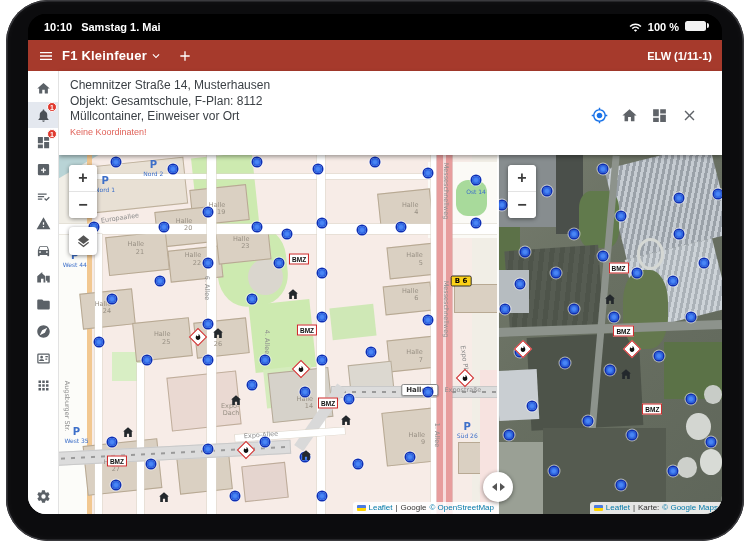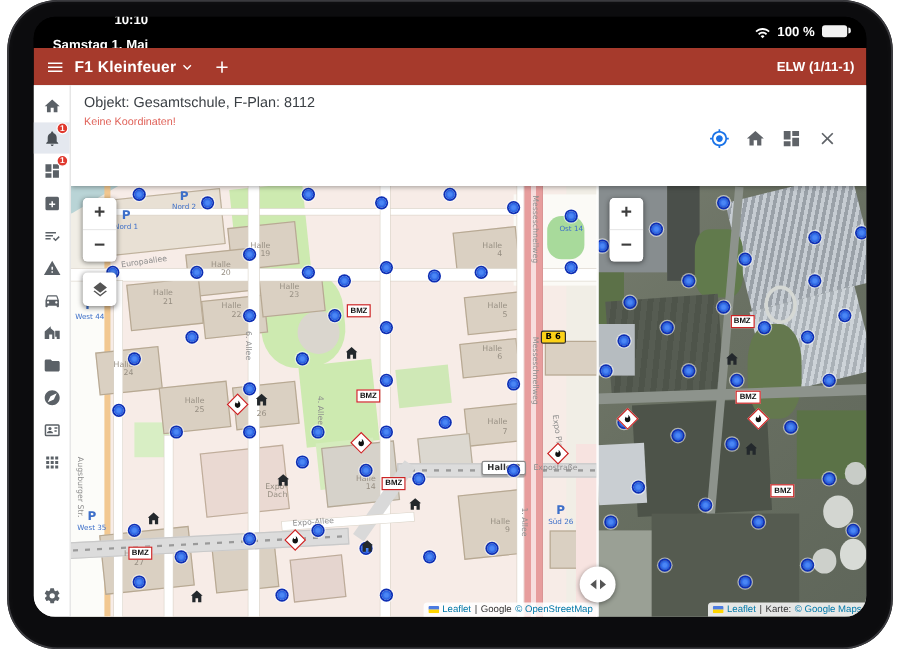--- a/index.html
+++ b/index.html
@@ -5,21 +5,21 @@
   html,body{margin:0;padding:0;background:#fff;font-family:"Liberation Sans",sans-serif;}
   .stage{position:relative;width:750px;height:541px;overflow:hidden;background:#fff;}
   
   .tablet{position:absolute;left:6px;top:0;width:738px;height:541px;border-radius:42px;
     background:#0c0c0e;box-shadow:inset 0 0 0 1.5px #3a3a3e, inset 0 0 8px rgba(255,255,255,.06);}
   .screen{position:absolute;left:22px;top:14px;width:694px;height:500px;border-radius:18px;
     overflow:hidden;background:#000;display:flex;flex-direction:column;}
   
   .statusbar{height:26px;background:#000;color:#fff;display:flex;align-items:center;
     padding:0 16px;font-size:11px;font-weight:700;flex:none;}
-  .sb-left{display:flex;gap:9px;align-items:flex-end;flex-direction:column;}
+  .sb-left{display:flex;gap:9px;align-items:flex-end;}
   .sb-right{margin-left:auto;display:flex;gap:6px;font-weight:600;}
   .batt{width:21px;height:10px;border-radius:2.5px;background:#f2f2f2;position:relative;}
   .batt::after{content:'';position:absolute;right:-3px;top:2.5px;width:2px;height:5px;background:#f2f2f2;border-radius:0 2px 2px 0;}
   
   .appbar{height:31px;color:#fff;display:flex;align-items:center;padding:0 10px;gap:8px;flex:none;}
   .appbar .ttl{font-size:13px;font-weight:700;letter-spacing:.2px;}
   .icon-btn{display:flex;align-items:center;justify-content:center;cursor:pointer;}
   .unit{margin-left:auto;font-size:11px;font-weight:700;}
   
   .body{flex:1;display:flex;background:#e9e9e9;min-height:0;}
@@ -247,21 +247,23 @@
           <div class="sb-footer icon-btn" id="gear-slot">
               <svg viewBox="0 0 24 24" width="15" height="15" fill="currentColor">
                 <path d="M19.4 13a7.8 7.8 0 0 0 .1-1 7.8 7.8 0 0 0-.1-1l2.1-1.7a.5.5 0 0 0 .1-.6l-2-3.5a.5.5 0 0 0-.6-.2l-2.5 1a7.7 7.7 0 0 0-1.7-1l-.4-2.6a.5.5 0 0 0-.5-.4h-4a.5.5 0 0 0-.5.4l-.4 2.6a7.7 7.7 0 0 0-1.7 1l-2.5-1a.5.5 0 0 0-.6.2l-2 3.5a.5.5 0 0 0 .1.6L4.5 11a7.8 7.8 0 0 0-.1 1 7.8 7.8 0 0 0 .1 1l-2.1 1.7a.5.5 0 0 0-.1.6l2 3.5a.5.5 0 0 0 .6.2l2.5-1a7.7 7.7 0 0 0 1.7 1l.4 2.6a.5.5 0 0 0 .5.4h4a.5.5 0 0 0 .5-.4l.4-2.6a7.7 7.7 0 0 0 1.7-1l2.5 1a.5.5 0 0 0 .6-.2l2-3.5a.5.5 0 0 0-.1-.6zM12 15.5A3.5 3.5 0 1 1 15.5 12 3.5 3.5 0 0 1 12 15.5z"></path>
               </svg>
             </div>
         </div>
 
         <div class="content">
 
           <div class="card">
+            <div class="l">Chemnitzer Straße 14, Musterhausen</div>
             <div class="l">Objekt: Gesamtschule, F-Plan: 8112</div>
+            <div class="l">Müllcontainer, Einweiser vor Ort</div>
             <div class="warn" id="alert-warning" style="color: rgb(224, 99, 90);">Keine Koordinaten!</div>
             <div class="actions" id="alert-actions">
                 <div class="act-btn" style="color: rgb(26, 115, 232);">
                   <svg viewBox="0 0 24 24" width="17" height="17" fill="currentColor">
                     <path d="M12 8c-2.21 0-4 1.79-4 4s1.79 4 4 4 4-1.79 4-4-1.79-4-4-4zm8.94 3A8.99 8.99 0 0 0 13 3.06V1h-2v2.06A8.99 8.99 0 0 0 3.06 11H1v2h2.06A8.99 8.99 0 0 0 11 20.94V23h2v-2.06A8.99 8.99 0 0 0 20.94 13H23v-2h-2.06zM12 19c-3.87 0-7-3.13-7-7s3.13-7 7-7 7 3.13 7 7-3.13 7-7 7z"></path>
                   </svg>
                 </div>
                 <div class="act-btn" style="color: rgb(95, 99, 104);">
                   <svg viewBox="0 0 24 24" width="17" height="17" fill="currentColor">
                     <path d="M10 20v-6h4v6h5v-8h3L12 3 2 12h3v8z"></path>

